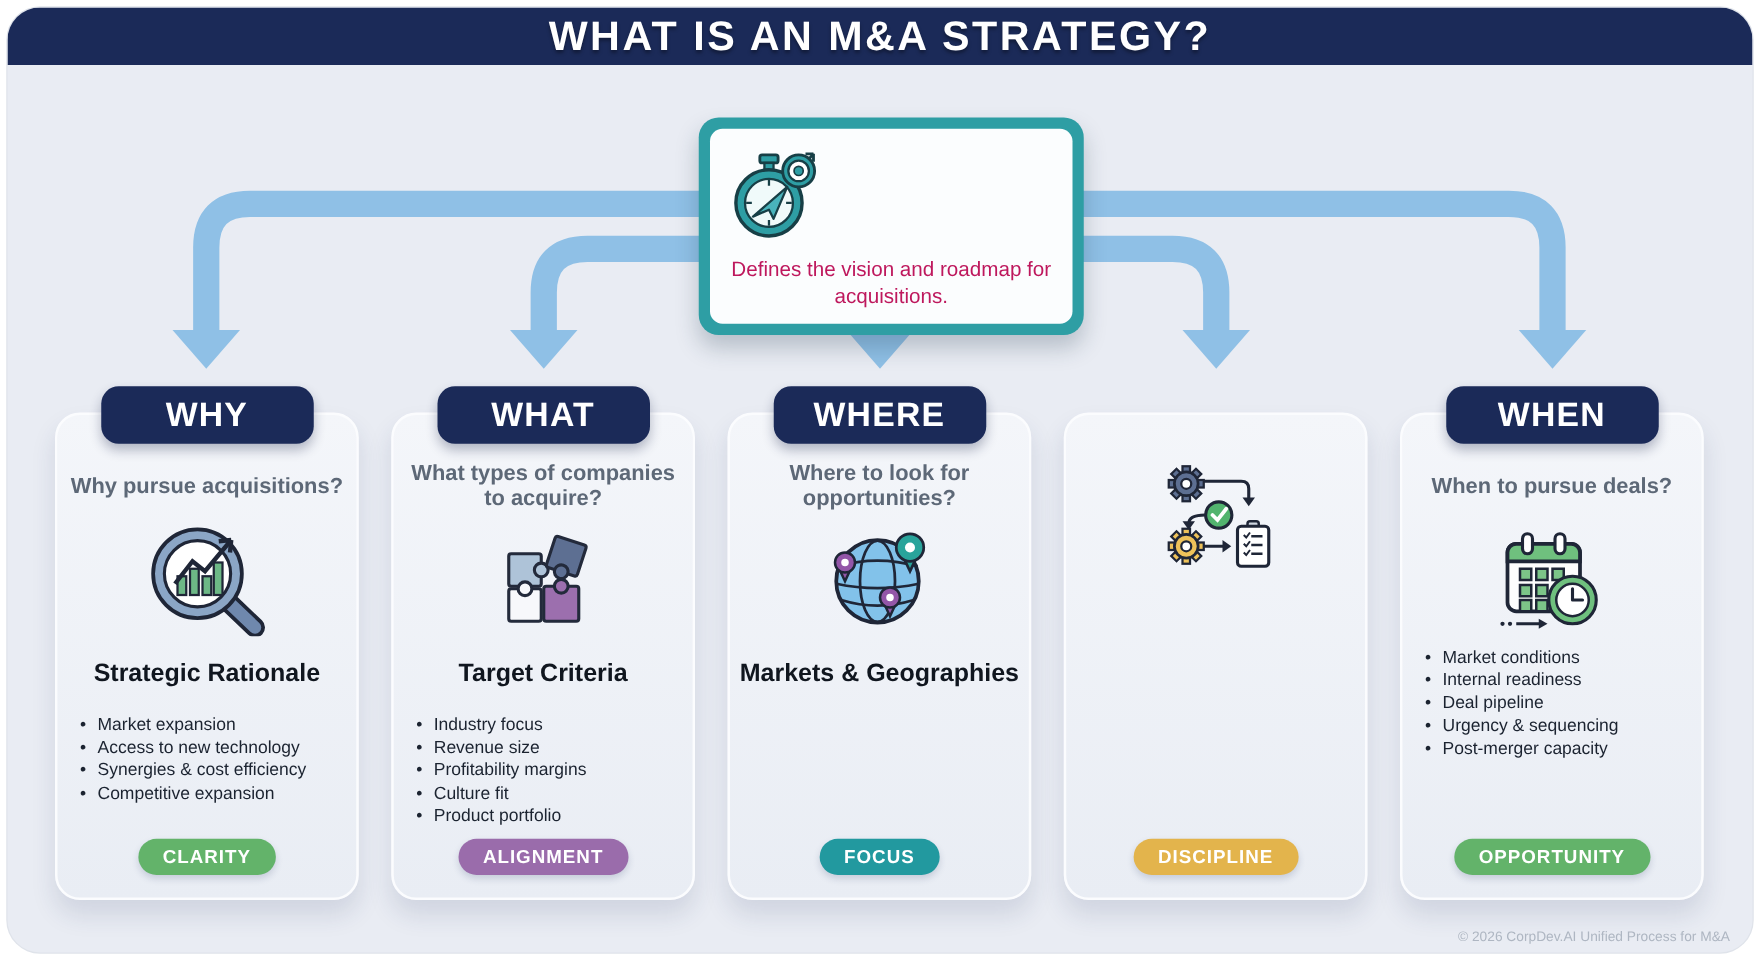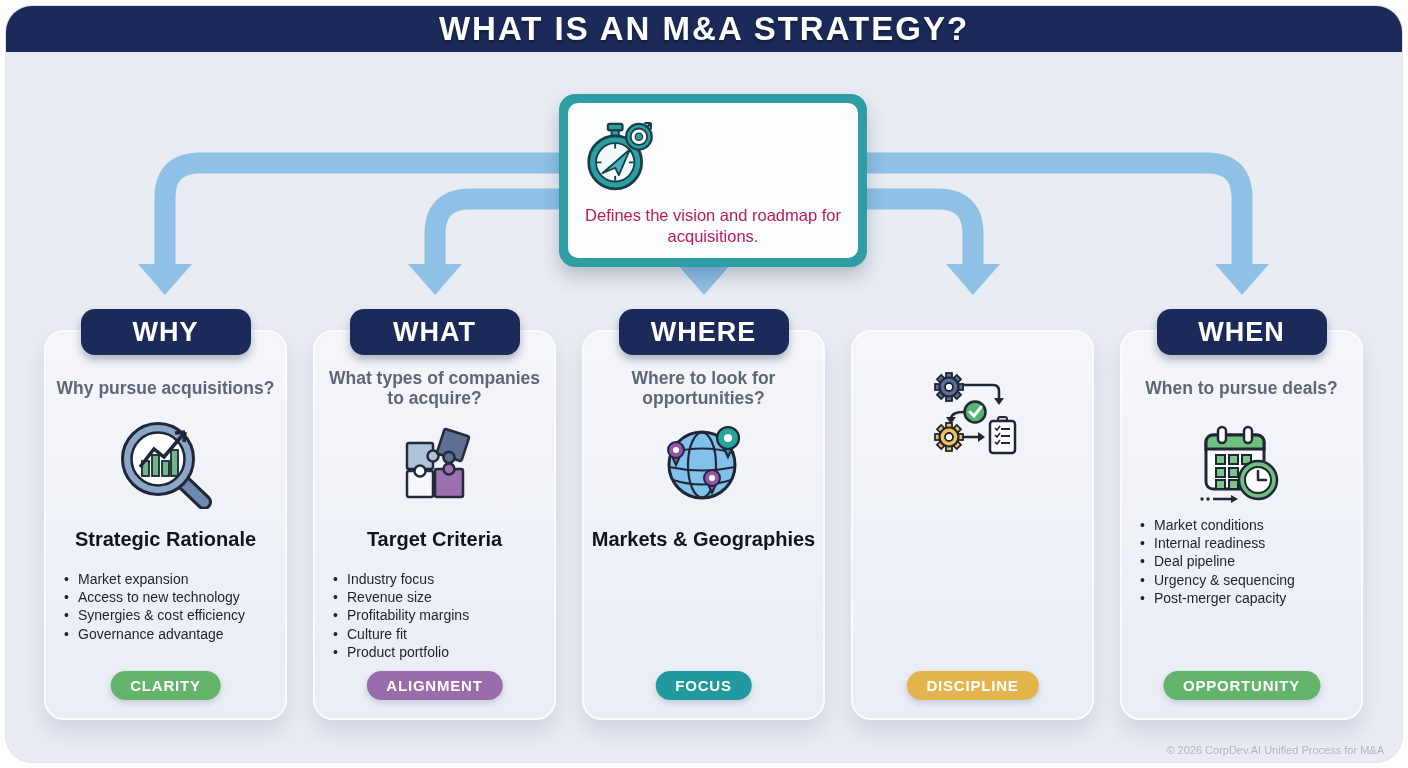--- a/index.html
+++ b/index.html
@@ -115,21 +115,21 @@
             </g>
             <polyline points="26,50 40,32 50,40 71,15" fill="none" stroke="#1f2637" stroke-width="3.5"></polyline>
             <path d="M71 15 l-10 1 M71 15 l-1 10" stroke="#1f2637" stroke-width="3.5" fill="none"></path>
           </svg>
         </div>
         <div class="subtitle">Strategic Rationale</div>
         <ul class="bullets">
             <li>Market expansion</li>
             <li>Access to new technology</li>
             <li>Synergies &amp; cost efficiency</li>
-            <li>Governance advantage</li>
+            <li>Competitive expansion</li>
           </ul>
         <span class="badge" style="background: rgb(99, 179, 106); text-align: center;">CLARITY</span>
       </section>
 
       <section class="card">
         <div class="pill">WHAT</div>
         <div class="question">What types of companies to acquire?</div>
         <div class="icon-wrap">
           <svg width="104" height="92" viewBox="0 0 104 92">
             <g stroke="#232a3b" stroke-width="2.5" stroke-linejoin="round">

